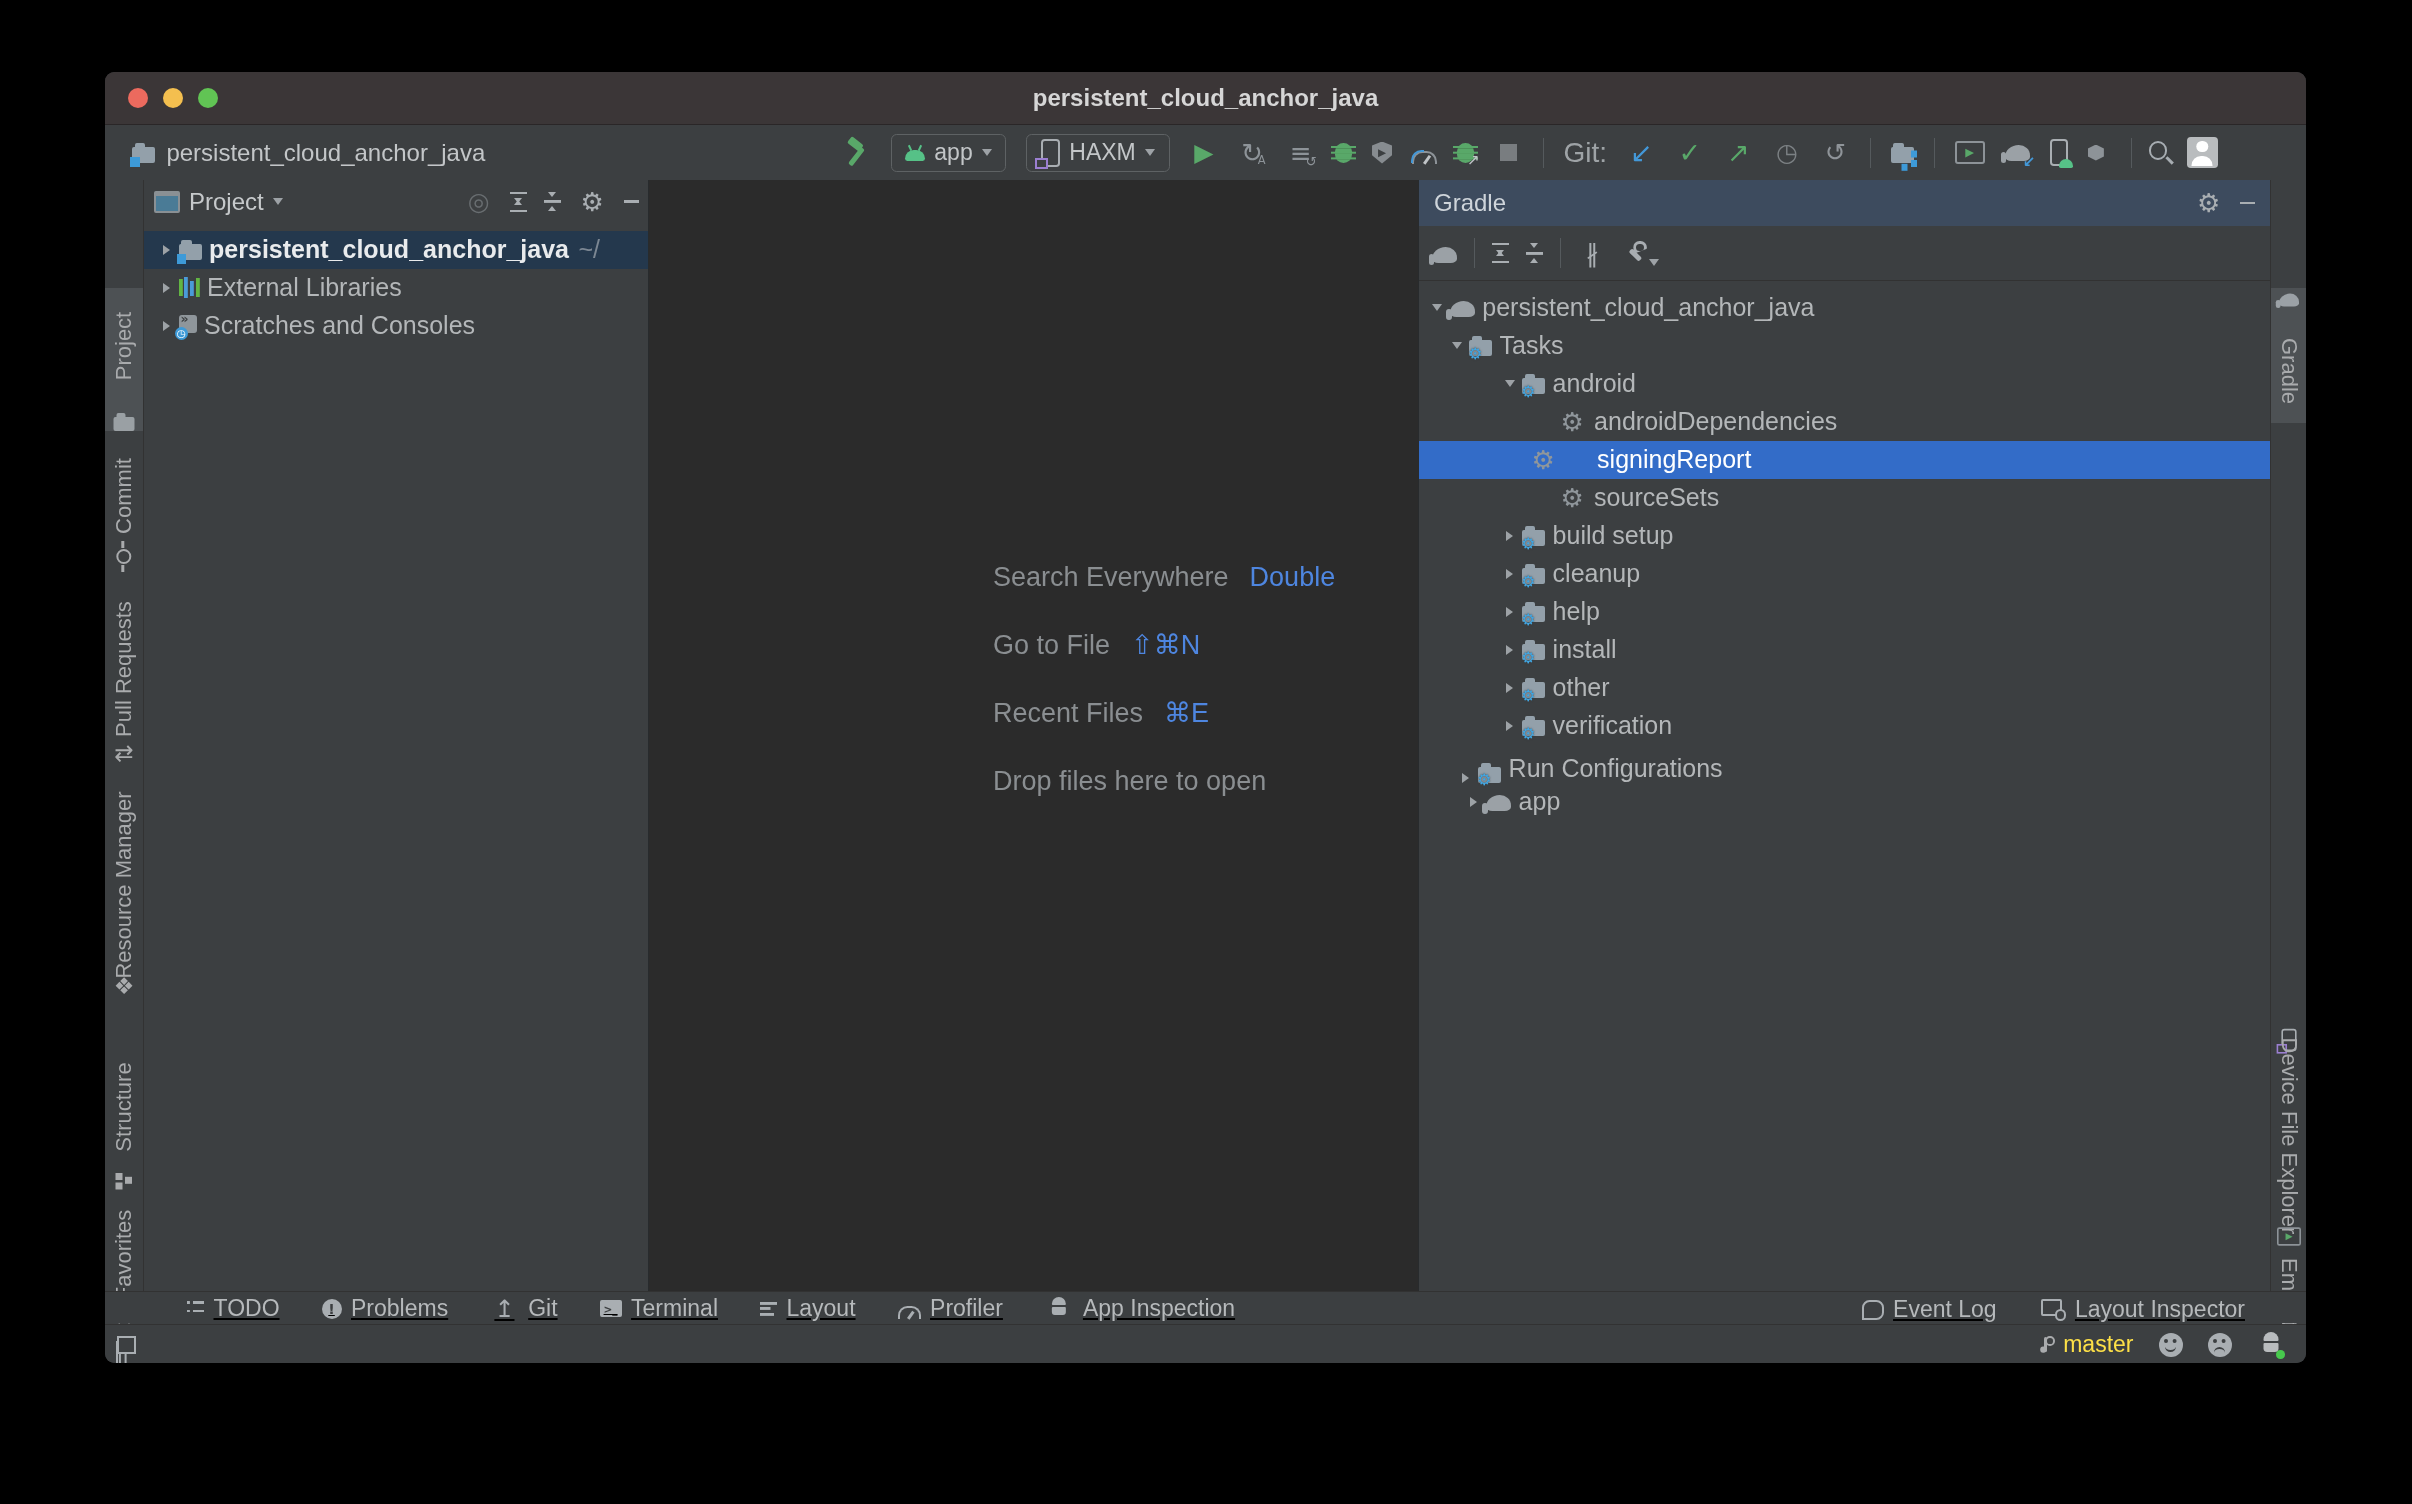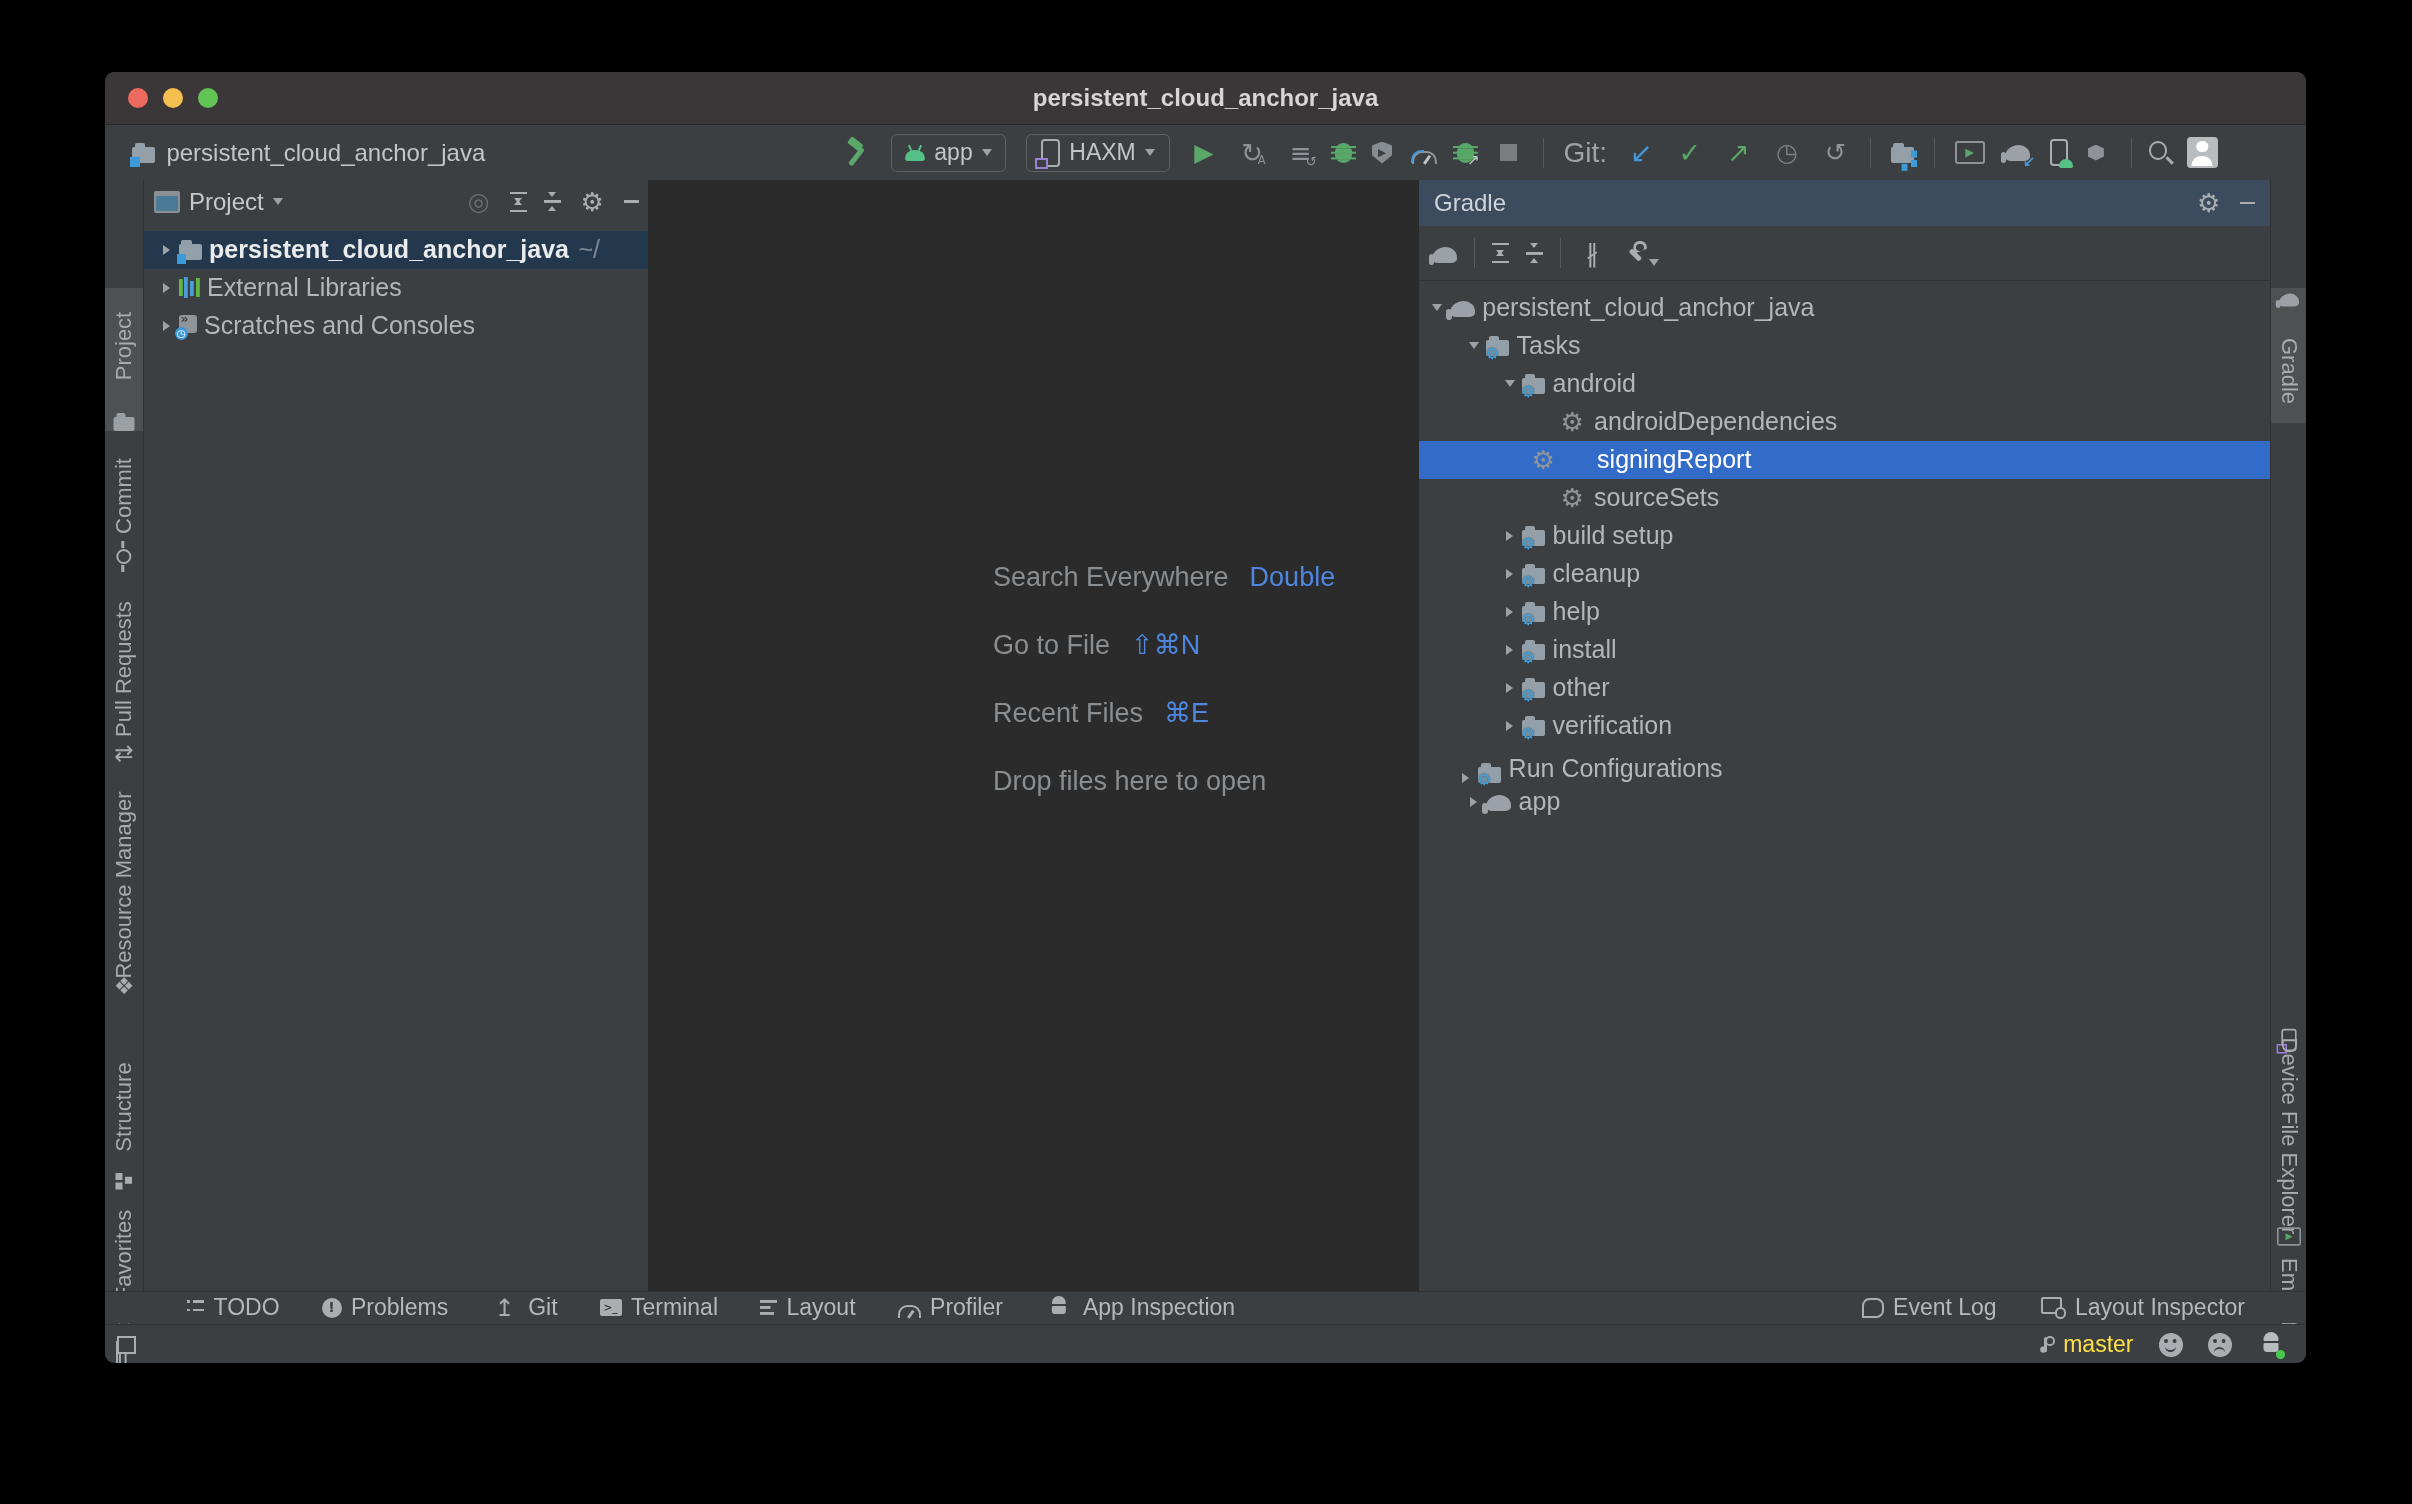--- a/index.html
+++ b/index.html
@@ -44,21 +44,21 @@
   #shortcuts{position:absolute;left:344px;top:363px;}
   .sc-row{height:68px;display:flex;align-items:center;font-size:27px;color:#8a8e91;white-space:nowrap;}
   .sc-keys{color:#4e86e0;margin-left:21px;}
   
   .vtab{position:absolute;left:0;width:100%;}
   .vtab .vlabel{position:absolute;left:50%;top:50%;transform:translate(-50%,-50%) rotate(-90deg);color:#a9abad;font-size:22px;white-space:nowrap;}
   .vtab.right .vlabel{transform:translate(-50%,-50%) rotate(90deg);}
   .vtab .vicon{position:absolute;left:50%;transform:translateX(-50%);}
   .vtab.active{background:#4d5154;}
   
-  #bottombar{position:absolute;left:0;top:1219px;width:2201px;height:31px;border-top:1px solid #323232;display:flex;align-items:center;background:#3c3f41;}
+  #bottombar{position:absolute;left:0;top:1219px;width:2201px;height:31px;border-top:1px solid #323232;display:flex;align-items:flex-end;background:#3c3f41;text-decoration:underline;}
   .bb-item{display:flex;align-items:center;gap:9.5px;color:#b6b9bb;font-size:23px;margin-right:42px;white-space:nowrap;}
   .bb-item:last-child{margin-right:0;}
   #bb-left{display:flex;align-items:center;padding-left:82px;}
   #bb-right{margin-left:auto;display:flex;align-items:center;padding-right:61px;gap:44px;}
   #bb-right .bb-item{margin-right:0;}
   #statusbar{position:absolute;left:0;top:1252px;width:2201px;height:39px;border-top:1px solid #323232;display:flex;align-items:center;background:#3c3f41;}
   #sb-right{margin-left:auto;display:flex;align-items:center;gap:25px;padding-right:21px;color:#fde047;font-size:23px;}
   .sb-branch{display:flex;align-items:center;gap:7.6px;}
   
   .ic{position:relative;display:inline-flex;align-items:center;justify-content:center;width:28.5px;height:28.5px;flex:none;font-family:"DejaVu Sans",sans-serif;font-size:25px;line-height:1;}
@@ -360,21 +360,21 @@
           </span>
         </div>
       <div class="tree" id="gradle-tree">
           <span class="trow" style="padding-left: 5.7px;">
             <span class="chev-slot">
               <span class="chev-d"></span>
             </span>
             <span class="ic i-elephant"></span>
             <span class="lbl">persistent_cloud_anchor_java</span>
           </span>
-          <span class="trow" style="padding-left: 42px;">
+          <span class="trow" style="padding-left: 25px;">
             <span class="chev-slot">
               <span class="chev-d"></span>
             </span>
             <span class="ic i-folder-task"></span>
             <span class="lbl">Tasks</span>
           </span>
           <span class="trow" style="padding-left: 78px;">
             <span class="chev-slot">
               <span class="chev-d"></span>
             </span>

